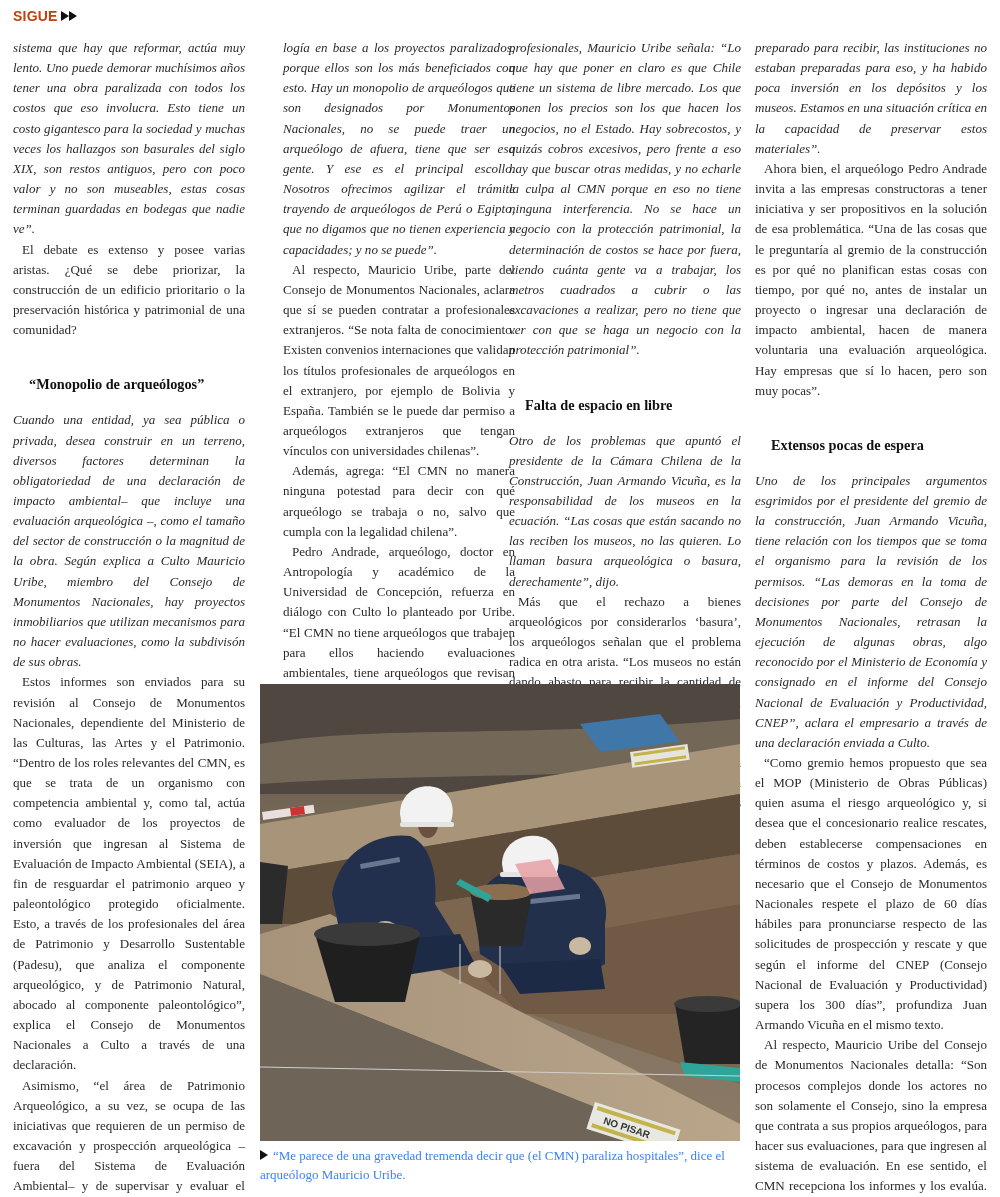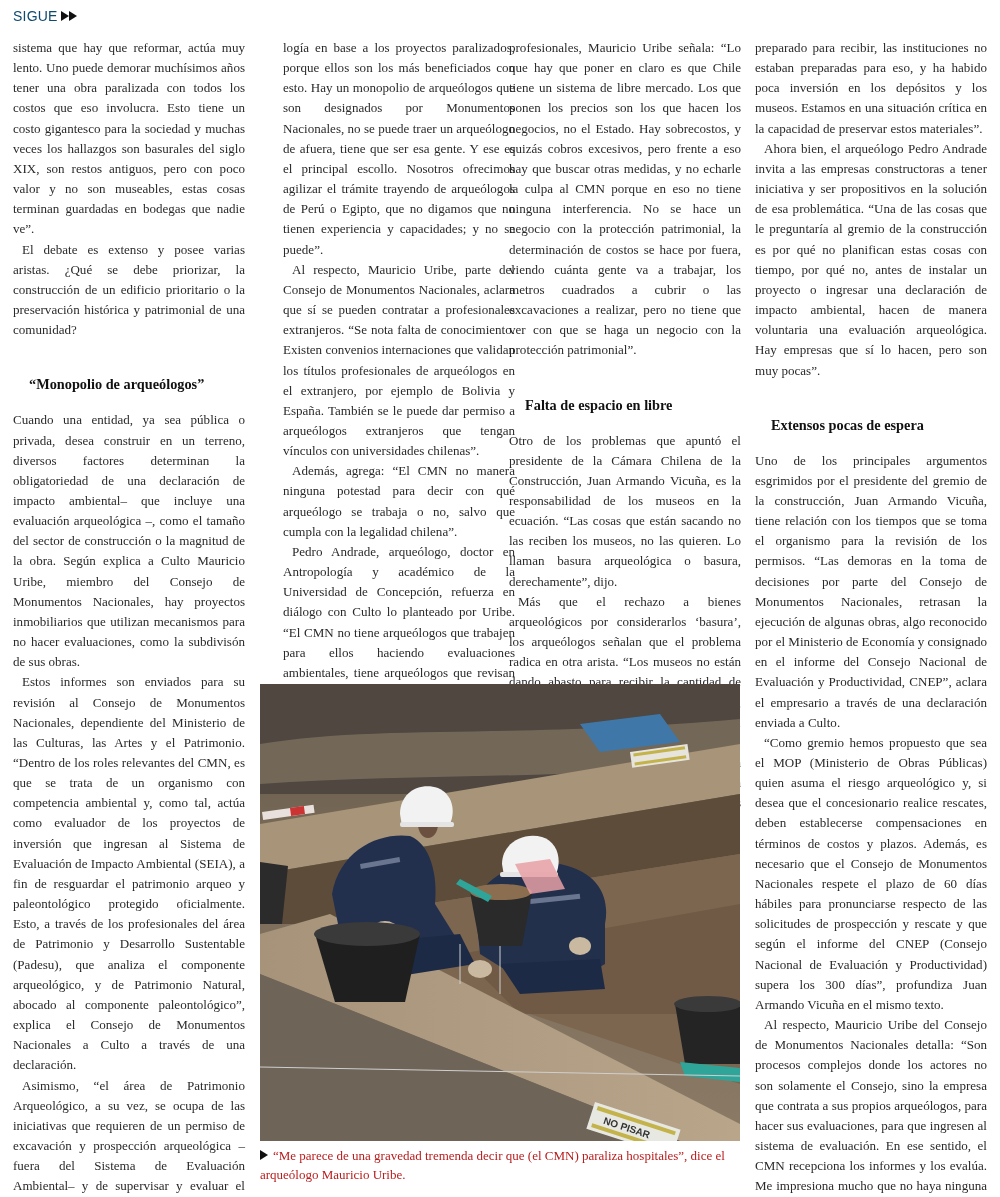--- a/index.html
+++ b/index.html
@@ -4,49 +4,49 @@
 <style>
   html, body { margin: 0; padding: 0; background: #ffffff; }
   body {
     width: 1000px; height: 1197px; position: relative; overflow: hidden;
     font-family: "Liberation Serif", "DejaVu Serif", serif;
     color: #2a2a2a;
   }
   .sigue {
     position: absolute; left: 13px; top: 8px;
     font-family: "Liberation Sans", "DejaVu Sans", sans-serif;
-    font-weight: 400; font-size: 14px; letter-spacing: 0.2px; color: #0c4a6e;
+    font-weight: 700; font-size: 14px; letter-spacing: 0.2px; color: #c2410c;
     display: flex; align-items: center; gap: 3px;
   }
   .sigue .arrows { display: inline-flex; gap: 0; }
   .tri { width: 0; height: 0; border-top: 5px solid transparent; border-bottom: 5px solid transparent; border-left: 8px solid #111; display: inline-block; }
   .col {
     position: absolute; top: 38px; width: 232px;
     font-size: 13.05px; line-height: 20.15px;
     text-align: justify; hyphens: manual;
   }
   .col p { margin: 0; text-indent: 9px; }
-  .col p.first { text-indent: 0; }
+  .col p.first { text-indent: 0; font-style: italic; }
   .col h3 {
     margin: 16px; font-size: 14.3px; line-height: 20px; font-weight: 700; color: #111;
     font-family: "Liberation Serif", serif;
   }
   .col .gap { height: 18px; }
   #col1 { left: 13px; }
   #col2 { left: 261px; top: 38px; margin-left: 22px; }
   #col3 { left: 509px; top: 38px; }
   #col4 { left: 755px; top: 38px; }
 
   .photo {
     position: absolute; left: 260px; top: 684px; width: 480px; height: 457px;
     overflow: hidden; background: #6f6250;
   }
   .caption {
     position: absolute; left: 260px; top: 1146px; width: 480px;
-    font-size: 13px; line-height: 19px; color: #b91c1c;
+    font-size: 13px; line-height: 19px; color: #3b82f6;
   }
   .caption .cap-tri { display: inline-block; width:0;height:0;border-top:5px solid transparent;border-bottom:5px solid transparent;border-left:8px solid #111; margin-right: 5px; vertical-align: 0px; }
 </style>
 </head>
 <body>
 
 <div class="sigue">
   <span>SIGUE</span>
   <span class="arrows">
       <span class="tri"></span>

